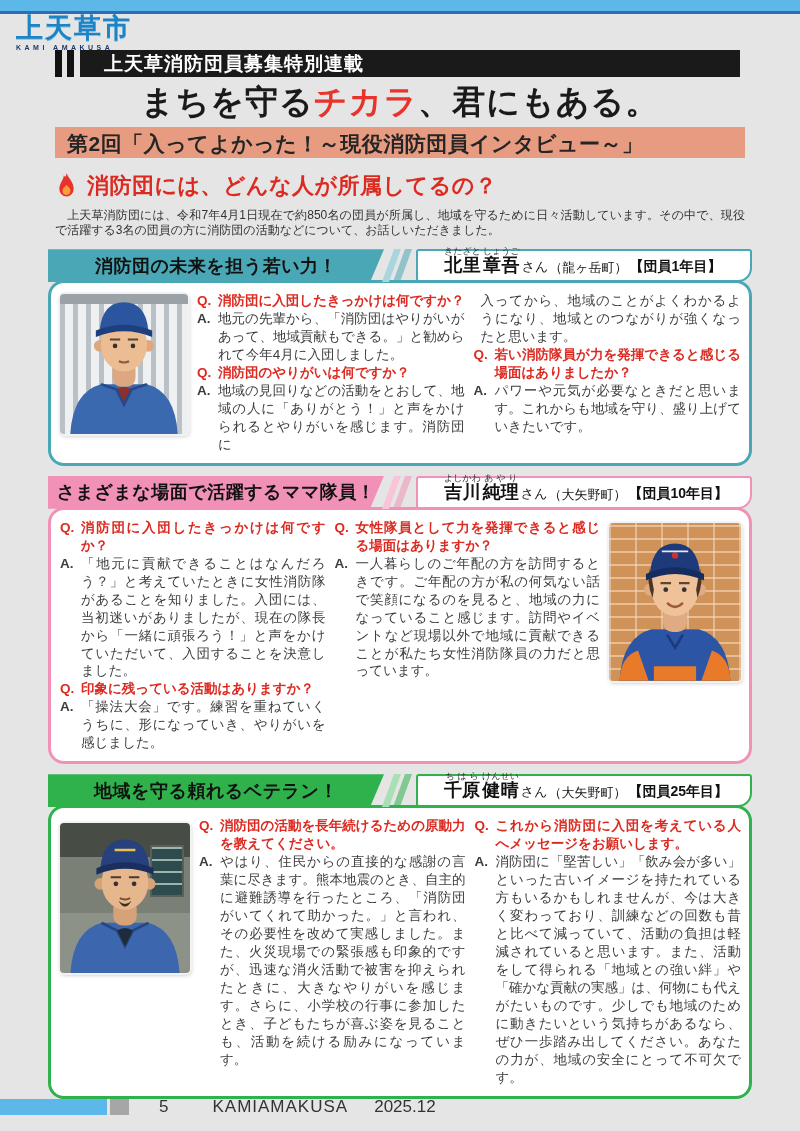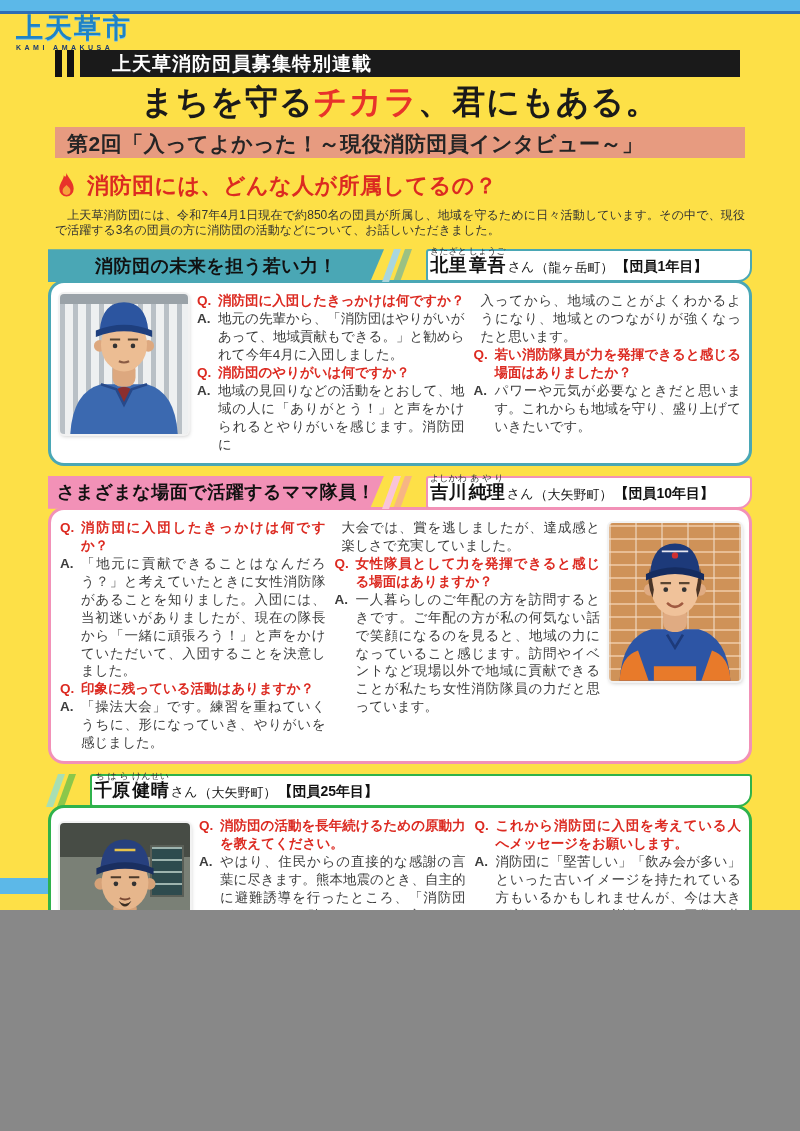--- a/index.html
+++ b/index.html
@@ -1,34 +1,34 @@
 <!DOCTYPE html>
 <html><head>
 <meta charset="utf-8">
 <style>
   * { margin:0; padding:0; box-sizing:border-box; }
   body { background:#888; font-family:"Liberation Sans", sans-serif; }
-  .page { width:800px; height:910px; background:#fde047; margin:0 auto; position:relative; overflow:hidden; }
+  .page { width:800px; height:1131px; background:#e5e5e5; margin:0 auto; position:relative; overflow:hidden; }
 
   
   .topbar { height:11px; background:#5cb8e8; }
   .topbar-line { height:3px; background:#2e6db4; }
 
   
   .logo { position:absolute; left:16px; top:15px; line-height:1; }
   .logo-title { font-size:27px; font-weight:bold; color:#1e83c4; letter-spacing:2px;
     text-shadow:0 1px 0 #7cc3e8; }
   .logo-sub { font-size:7px; font-weight:bold; color:#1b3a70; letter-spacing:3.5px; margin-top:2px; }
 
   
   .series-row { display:flex; align-items:stretch; margin:36px 60px 0 55px; height:27px; }
   .vbar { width:7px; background:#121212; }
   .vbar + .vbar { margin-left:5px; }
   .series-banner { flex:1; background:#1a1a1a; color:#fff; font-size:19px; font-weight:bold;
-    display:flex; align-items:center; padding-left:32px; letter-spacing:1px; margin-left:6px; }
+    display:flex; align-items:center; padding-left:24px; letter-spacing:1px; margin-left:6px; }
 
   
   .main-title { text-align:center; font-size:33px; font-weight:bold; color:#1a1a1a;
     margin-top:5px; letter-spacing:1px; line-height:1.2; }
   .main-title .accent { color:#e8332a; }
 
   
   .subtitle-banner { margin:5px 55px 0 55px; background:#e79b80; color:#252525;
     font-size:21px; font-weight:bold; padding:3px 10px 0 12px; letter-spacing:0.5px; }
 
@@ -39,22 +39,22 @@
   .intro { margin:0 55px; font-size:12px; line-height:1.32; color:#333; text-align:justify; }
 
   
   .interview { margin:10px 48px 0 48px; }
   .sec-header { display:flex; align-items:stretch; height:33px; position:relative; z-index:2; }
   .sec-label { width:336px; background:var(--c); color:#111; font-weight:bold; font-size:18px;
     display:flex; align-items:center; justify-content:center; letter-spacing:0.5px;
     clip-path:polygon(0 0,100% 0,calc(100% - 14px) 100%,0 100%); }
   .stripe { width:7px; background:var(--cl); transform:skewX(-20deg); margin-left:4px; }
   .stripe.s2 { background:var(--c); opacity:0.55; }
-  .sec-name { flex:1; margin-left:20px; border:2px solid var(--c); border-radius:3px 3px 14px 3px;
-    background:#fff; display:flex; align-items:flex-end; padding:1px 6px 3px 2px;
+  .sec-name { flex:1; margin-left:10px; border:2px solid var(--c); border-radius:3px 3px 14px 3px;
+    background:#fff; display:flex; align-items:flex-end; padding:1px 6px 3px 26px;
     font-size:18px; color:#111; white-space:nowrap; }
   .sec-name ruby { ruby-position:over; font-weight:bold; margin-right:2px; }
   .sec-name rt { font-size:9px; font-weight:normal; color:#333; }
   .nm-family { margin-right:10px; }
   .nm-suffix { font-size:13px; margin:0 1px 1px 0; }
   .nm-town { font-size:13px; margin-bottom:0px; }
   .nm-tenure { font-size:14px; font-weight:bold; margin:0 0 1px 2px; }
 
   .sec-body { border:3px solid var(--c); border-radius:16px; margin-top:-2px; background:#fff;
     padding:9px 8px 9px 9px; display:flex; gap:9px; position:relative; z-index:1; }
@@ -185,21 +185,20 @@
       </div>
     </div>
     <div class="sec-body">
       <div class="col">
           <div class="qa-item qa-q"><span class="qa-label">Q.</span>消防団に入団したきっかけは何ですか？</div>
           <div class="qa-item qa-a"><span class="qa-label">A.</span>「地元に貢献できることはなんだろう？」と考えていたときに女性消防隊があることを知りました。入団には、当初迷いがありましたが、現在の隊長から「一緒に頑張ろう！」と声をかけていただいて、入団することを決意しました。</div>
           <div class="qa-item qa-q"><span class="qa-label">Q.</span>印象に残っている活動はありますか？</div>
           <div class="qa-item qa-a"><span class="qa-label">A.</span>「操法大会」です。練習を重ねていくうちに、形になっていき、やりがいを感じました。</div>
         </div>
       <div class="col">
-          <div class="qa-item qa-cont">大会では、賞を逃しましたが、達成感と楽しさで充実していました。</div>
           <div class="qa-item qa-q"><span class="qa-label">Q.</span>女性隊員として力を発揮できると感じる場面はありますか？</div>
           <div class="qa-item qa-a"><span class="qa-label">A.</span>一人暮らしのご年配の方を訪問するときです。ご年配の方が私の何気ない話で笑顔になるのを見ると、地域の力になっていること感じます。訪問やイベントなど現場以外で地域に貢献できることが私たち女性消防隊員の力だと思っています。</div>
         </div>
       <div class="photo photo-brick">
         <svg viewBox="0 0 100 115">
           <path d="M8 115 Q10 82 32 76 L68 76 Q90 82 92 115 Z" fill="#2d55a5"></path>
           <path d="M8 115 Q9 96 22 92 L30 115 Z M92 115 Q91 96 78 92 L70 115 Z" fill="#e87a2a"></path>
           <path d="M34 104 L66 104 L66 115 L34 115 Z" fill="#e87a2a"></path>
           <path d="M44 80 L50 90 L56 80" fill="none" stroke="#1d3a7a" stroke-width="2"></path>
           <rect x="41" y="58" width="18" height="20" rx="7" fill="#e0ab82"></rect>
@@ -215,20 +214,21 @@
             <circle cx="57" cy="46" r="1.8" fill="#333"></circle>
           <path d="M39 41 L47 41 M53 41 L61 41" stroke="#5a4632" stroke-width="1.6"></path>
           <path d="M44 56 Q50 62 56 56" stroke="#a05a40" stroke-width="1.8" fill="none"></path>
         </svg>
       </div>
     </div>
   </section>
 
   <section class="interview" style="--c: #2fb24c; --cl: #a8dfb4;">
     <div class="sec-header">
+      <div class="sec-label">地域を守る頼れるベテラン！</div>
       <div class="stripe"></div>
       <div class="stripe s2"></div>
       <div class="sec-name">
         <ruby class="nm-family"><span>千原</span><rt>ちはら</rt></ruby>
         <ruby><span>健晴</span><rt>けんせい</rt></ruby>
         <span class="nm-suffix">さん</span>
         <span class="nm-town">（大矢野町）</span>
         <span class="nm-tenure">【団員25年目】</span>
       </div>
     </div>

